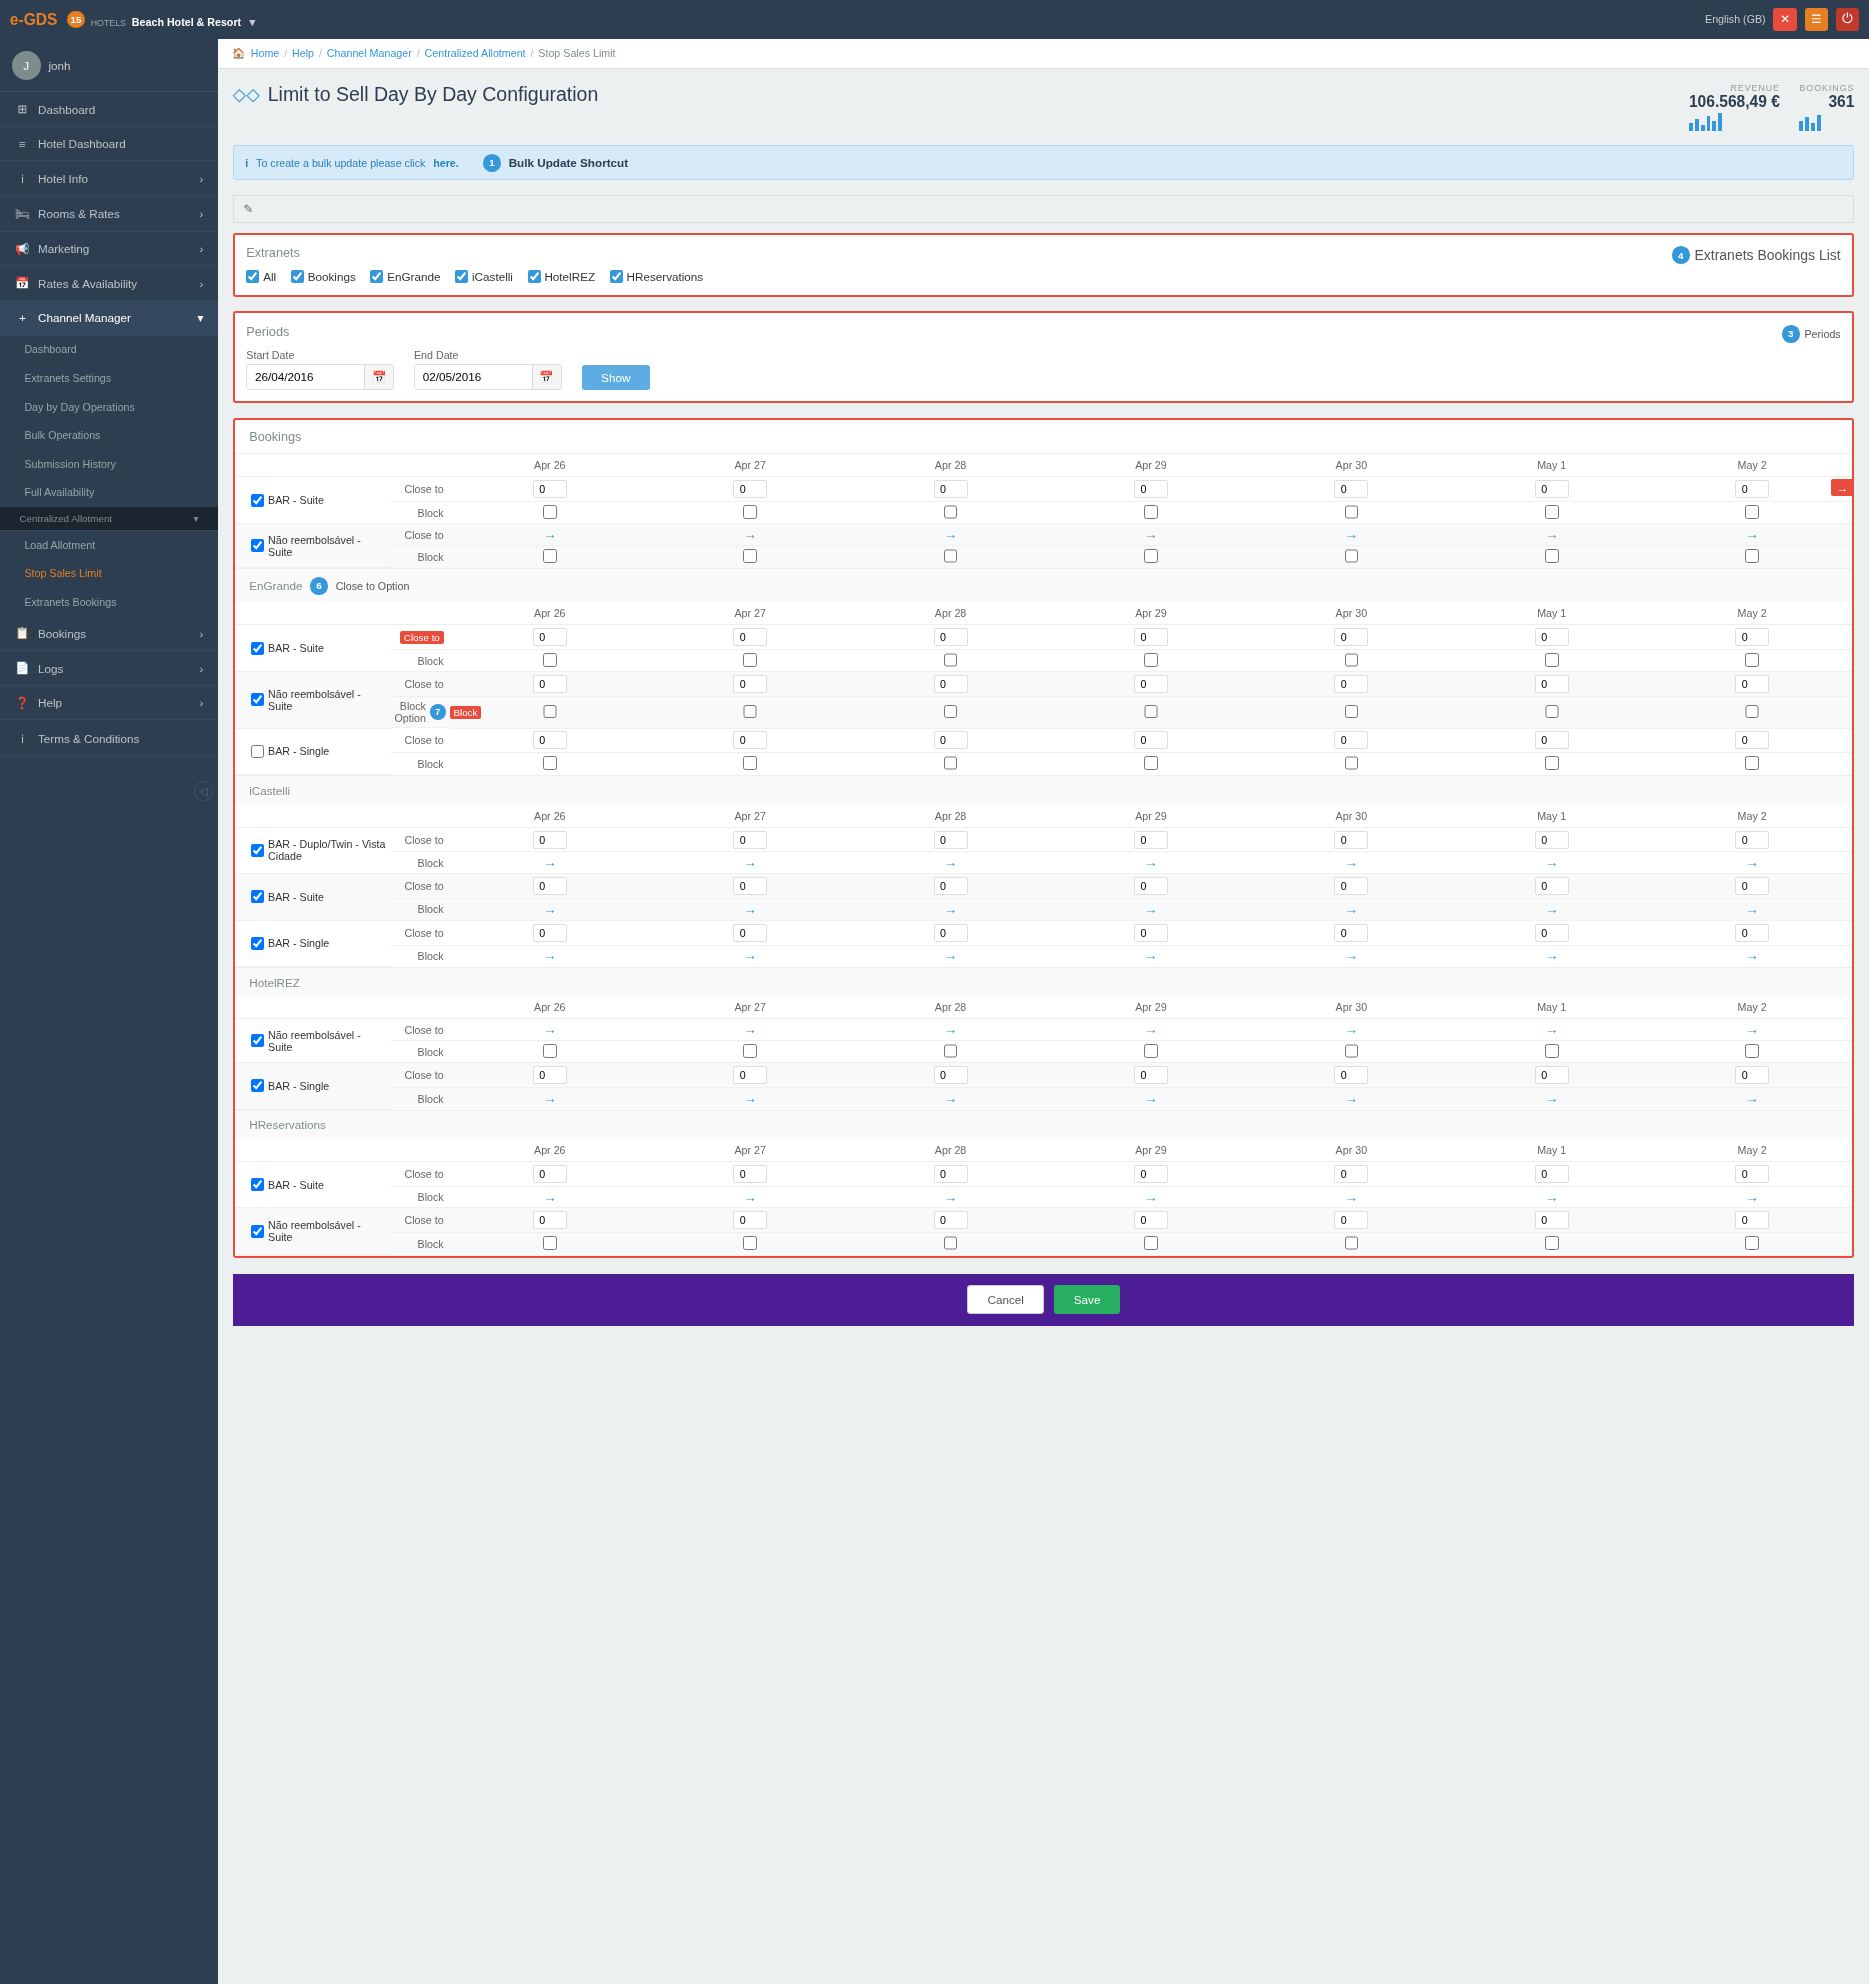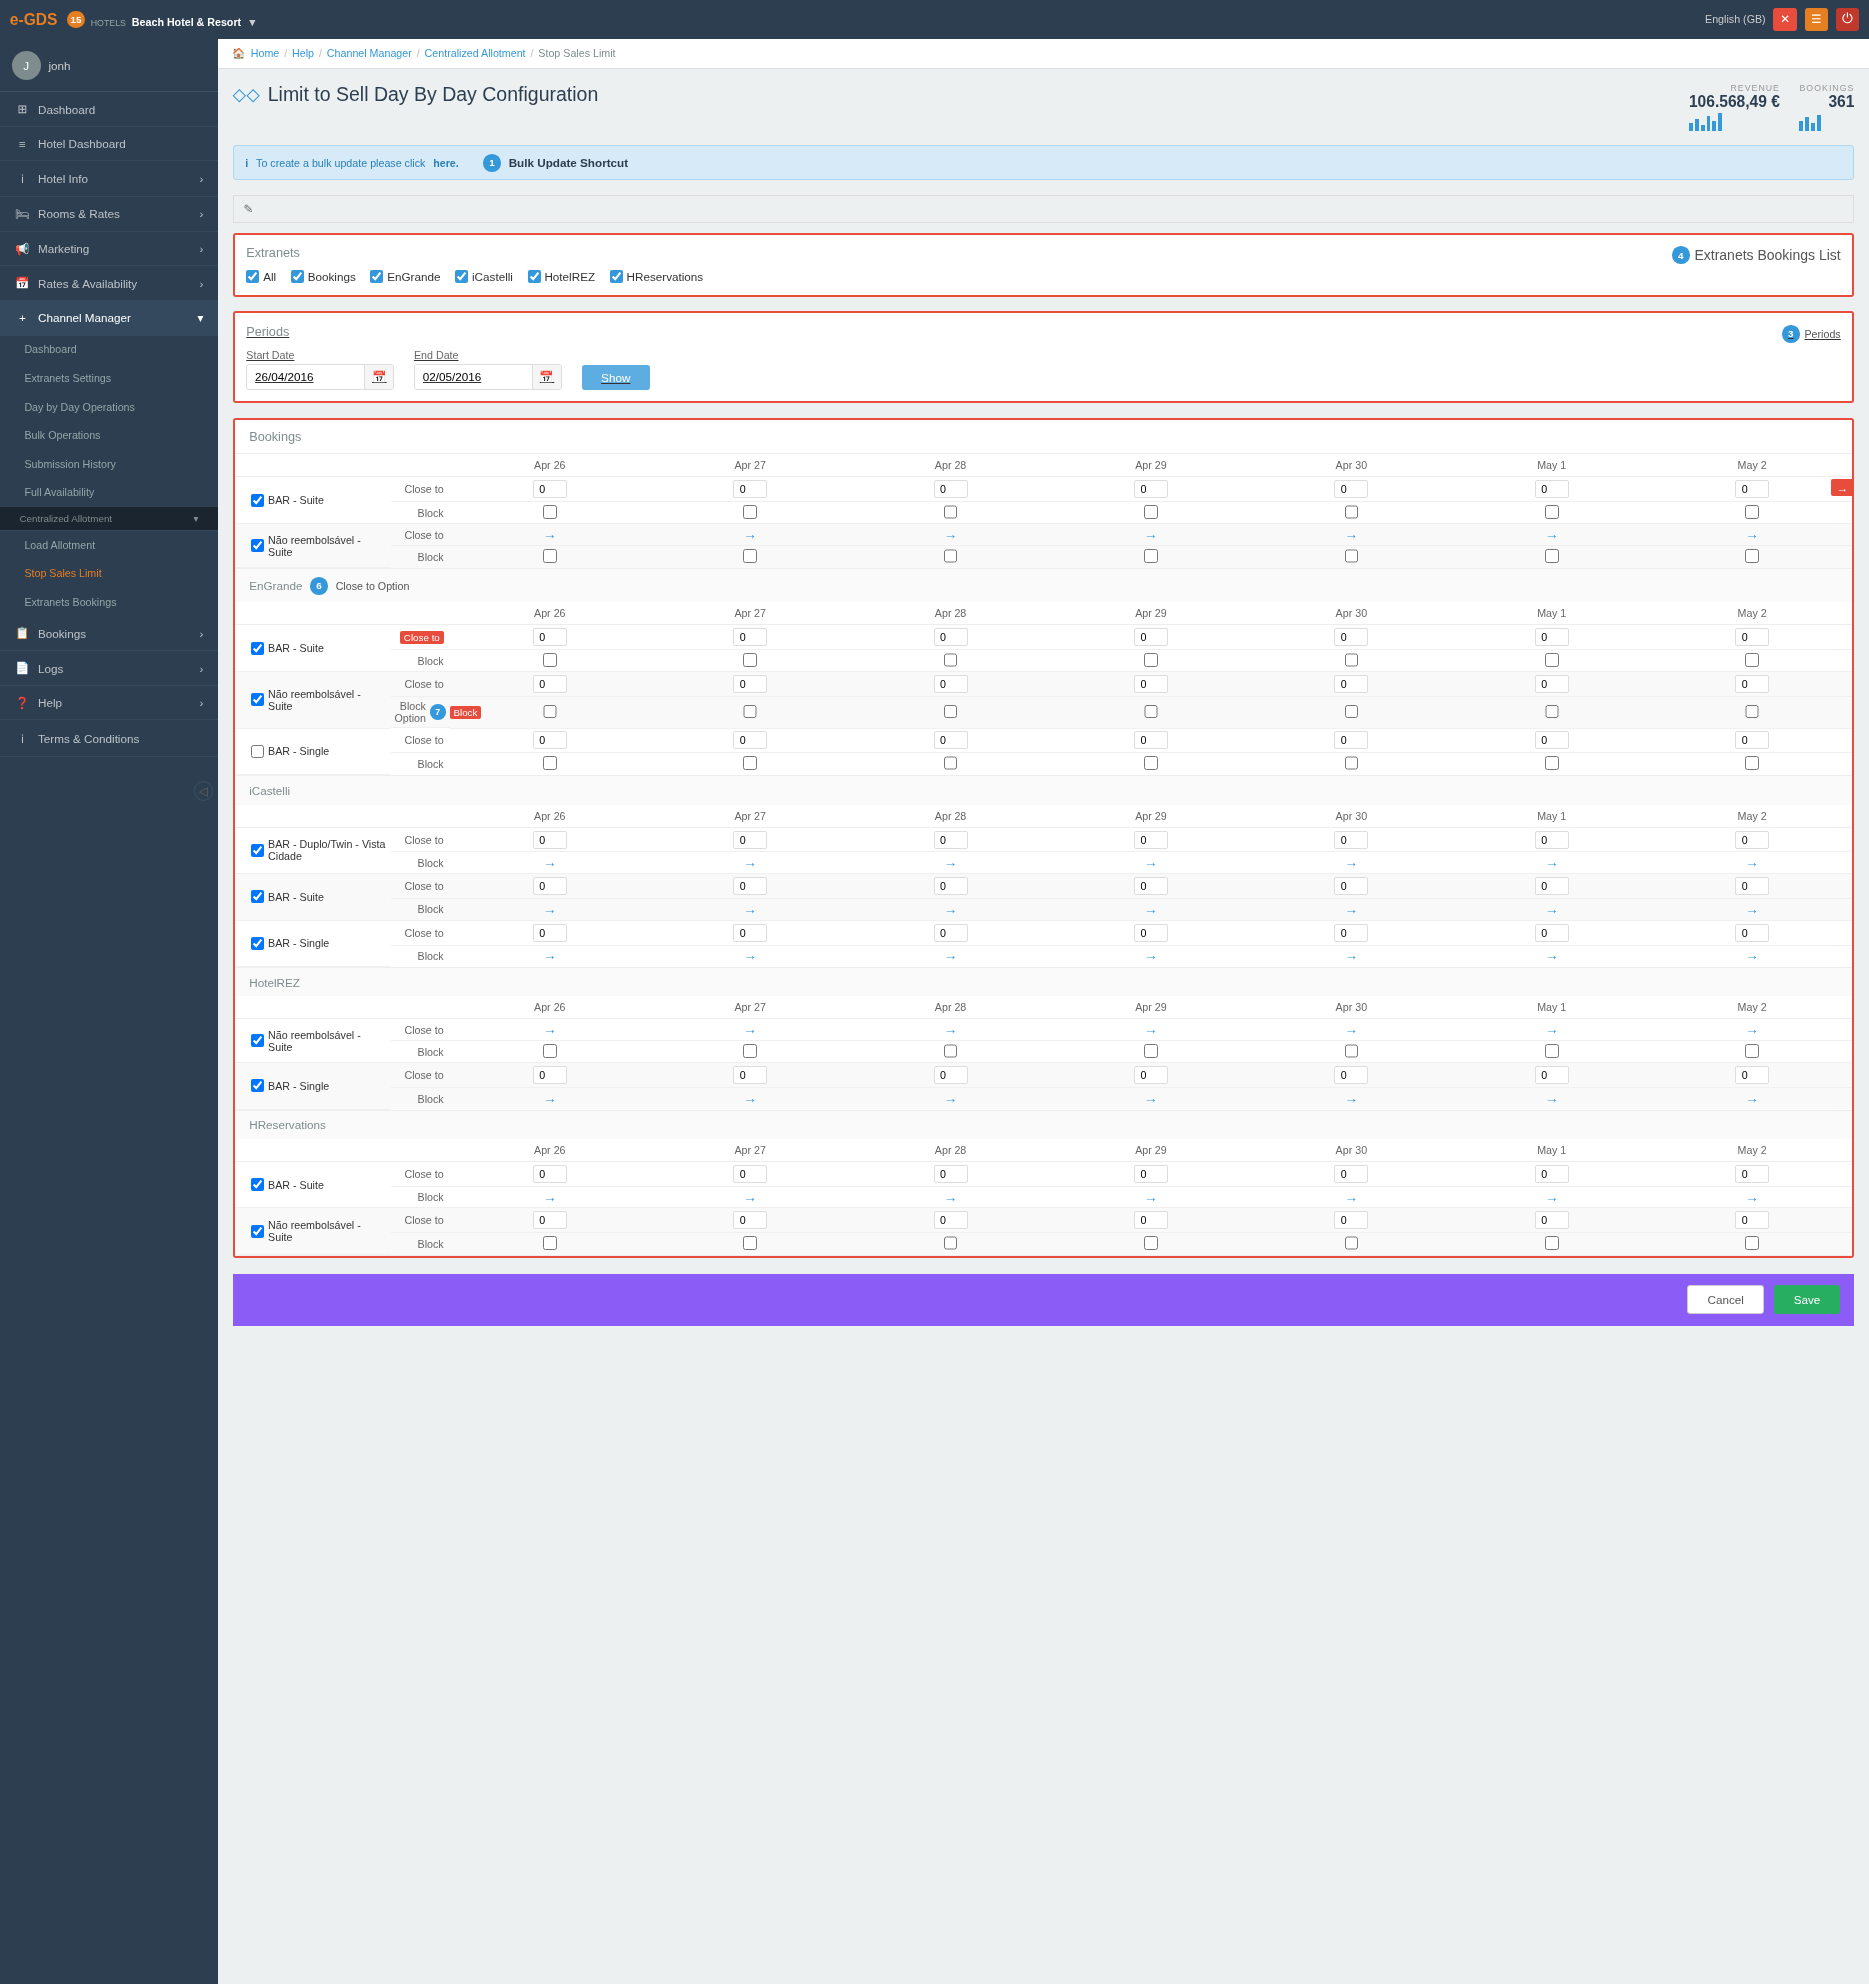--- a/index.html
+++ b/index.html
@@ -93,21 +93,21 @@
     .row-label-col { text-align: right !important; padding-right: 5.9px !important; font-size: 9.8px; color: #666; width: 59px; }
 
     .num-input { width: 34px; text-align: center; border: 1px solid #ddd; border-radius: 2px; padding: 2px; font-size: 10.7px; }
     .checkbox-small { width: 13.7px; height: 13.7px; }
     .arrow-btn { background: none; border: none; cursor: pointer; color: #3498db; font-size: 13.7px; }
     .copy-btn { background: #e74c3c; color: white; border: none; padding: 2px 5.9px; border-radius: 2px; cursor: pointer; font-size: 11.7px; }
 
     .room-checkbox-row { display: flex; align-items: center; gap: 3.9px; padding-left: 4.9px; }
 
     
-    .bottom-bar { display: flex; justify-content: flex-end; gap: 9.8px; padding: 11.7px 14.6px; background: #8b5cf6; border-top: 1px solid #eee; margin-top: 9.8px; }
+    .bottom-bar { display: flex; justify-content: center; gap: 9.8px; padding: 11.7px 14.6px; background: #4c1d95; border-top: 1px solid #eee; margin-top: 9.8px; }
     .cancel-btn { background: white; border: 1px solid #ccc; padding: 6.8px 19.5px; border-radius: 2.9px; cursor: pointer; font-size: 11.7px; color: #555; }
     .save-btn { background: #27ae60; color: white; border: none; padding: 6.8px 19.5px; border-radius: 2.9px; cursor: pointer; font-size: 11.7px; }
 
     
     .footer { background: #ecf0f1; border-top: 1px solid #ddd; padding: 9.8px; text-align: center; font-size: 9.8px; color: #999; }
     .footer a { color: #3498db; }
 
     
     .highlighted-label { background: #e74c3c; color: white; padding: 1px 3.9px; border-radius: 2px; font-size: 9.8px; }
   </style>
@@ -309,21 +309,21 @@
               </div>
             </div>
             <div style="display:flex; align-items:center; gap:4.9px; margin-left:19.5px;">
               <span class="annotation-badge" style="background:#3498db; color:white; border-radius:50%; width:17.6px; height:17.6px; display:flex; align-items:center; justify-content:center; font-size:9.8px; font-weight:bold;">4</span>
               <span style="font-size:14px; color:#555;">Extranets Bookings List</span>
             </div>
           </div>
         </div>
 
         <div class="section-box">
-          <div style="display:flex; justify-content:flex-start; align-items:flex-start;text-decoration:underline;">
+          <div style="display:flex; justify-content:flex-start; align-items:flex-start;">
             <div style="flex:1;">
               <div class="section-title">Periods</div>
               <div class="periods-row">
                 <div class="date-field">
                   <label>Start Date</label>
                   <div class="date-input-wrap">
                     <input type="text" class="date-input-wrap" style="border: none; outline: none; padding: 4.9px 7.8px; font-size: 11.7px; width: 117px;" value="26/04/2016">
                     <span class="date-icon">📅</span>
                   </div>
                 </div>

